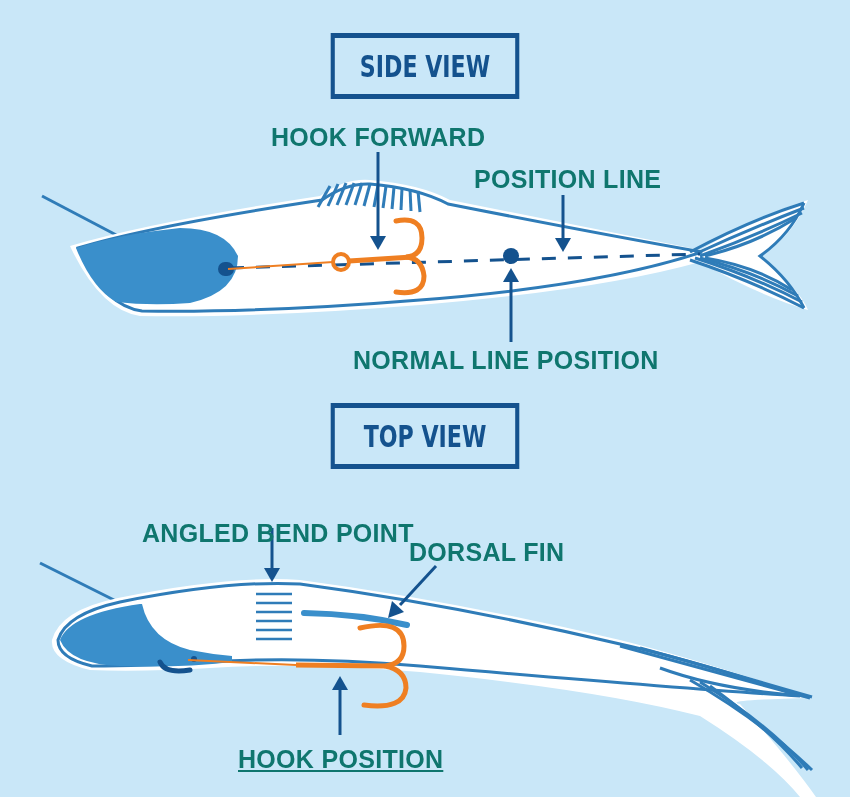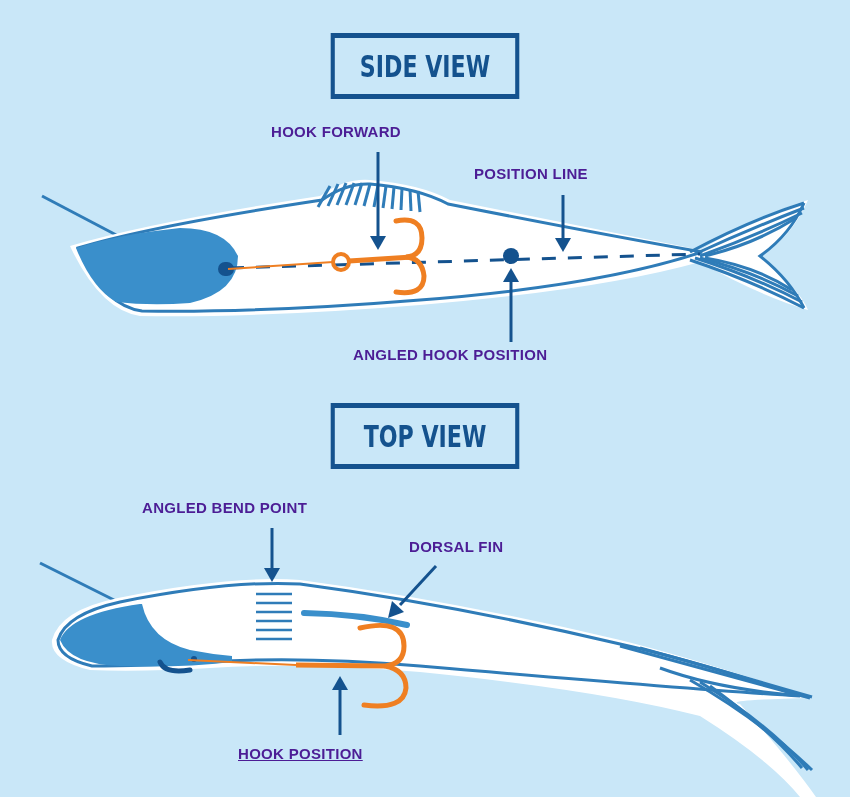--- a/index.html
+++ b/index.html
@@ -1,18 +1,18 @@
 <!DOCTYPE html>
 <html><head>
 <meta charset="utf-8">
 <style>
   html,body{margin:0;padding:0;}
   body{width:850px;height:797px;background:#c9e7f8;overflow:hidden;position:relative;font-family:"Liberation Sans","DejaVu Sans",sans-serif;}
   .title-box{position:absolute;border:5px solid #14528e;color:#14528e;font-family:"DejaVu Sans Condensed","DejaVu Sans",sans-serif;font-weight:bold;font-size:30px;letter-spacing:0px;display:flex;align-items:center;justify-content:center;box-sizing:border-box;transform:scaleX(0.82);}
-  .label{position:absolute;color:#4c1d95;font-weight:bold;font-size:15px;letter-spacing:0.3px;white-space:nowrap;}
+  .label{position:absolute;color:#0f766e;font-weight:bold;font-size:25px;letter-spacing:0.3px;white-space:nowrap;}
   svg{position:absolute;left:0;top:0;}
 </style>
 </head>
 <body>
 
 <svg width="850" height="797" viewBox="0 0 850 797">
   <defs>
     <marker id="arrowDown" markerWidth="6" markerHeight="6" refX="3" refY="3" orient="auto">
       <path d="M0,0 L6,3 L0,6 z" fill="#14528e"></path>
     </marker>
@@ -120,17 +120,17 @@
   <path d="M392,601 L404,612 L388,618 z" fill="#14528e"></path>
   <line x1="340" y1="688" x2="340" y2="735" stroke="#14528e" stroke-width="3"></line>
   <path d="M332,690 L348,690 L340,676 z" fill="#14528e"></path>
 </svg>
 
 <div class="title-box" style="left:310px;top:33px;width:230px;height:66px;">SIDE VIEW</div>
 <div class="title-box" style="left:310px;top:403px;width:230px;height:66px;">TOP VIEW</div>
 
 <div class="label" style="left:271px;top:123px;">HOOK FORWARD</div>
 <div class="label" style="left:474px;top:165px;">POSITION LINE</div>
-<div class="label" style="left:353px;top:346px;">ANGLED HOOK POSITION</div>
+<div class="label" style="left:353px;top:346px;">NORMAL LINE POSITION</div>
 
-<div class="label" style="left:142px;top:499px;">ANGLED BEND POINT</div>
+<div class="label" style="left:142px;top:519px;">ANGLED BEND POINT</div>
 <div class="label" style="left:409px;top:538px;">DORSAL FIN</div>
 <div class="label" style="left:238px;top:745px;text-decoration:underline;">HOOK POSITION</div>
 
 </body></html>

